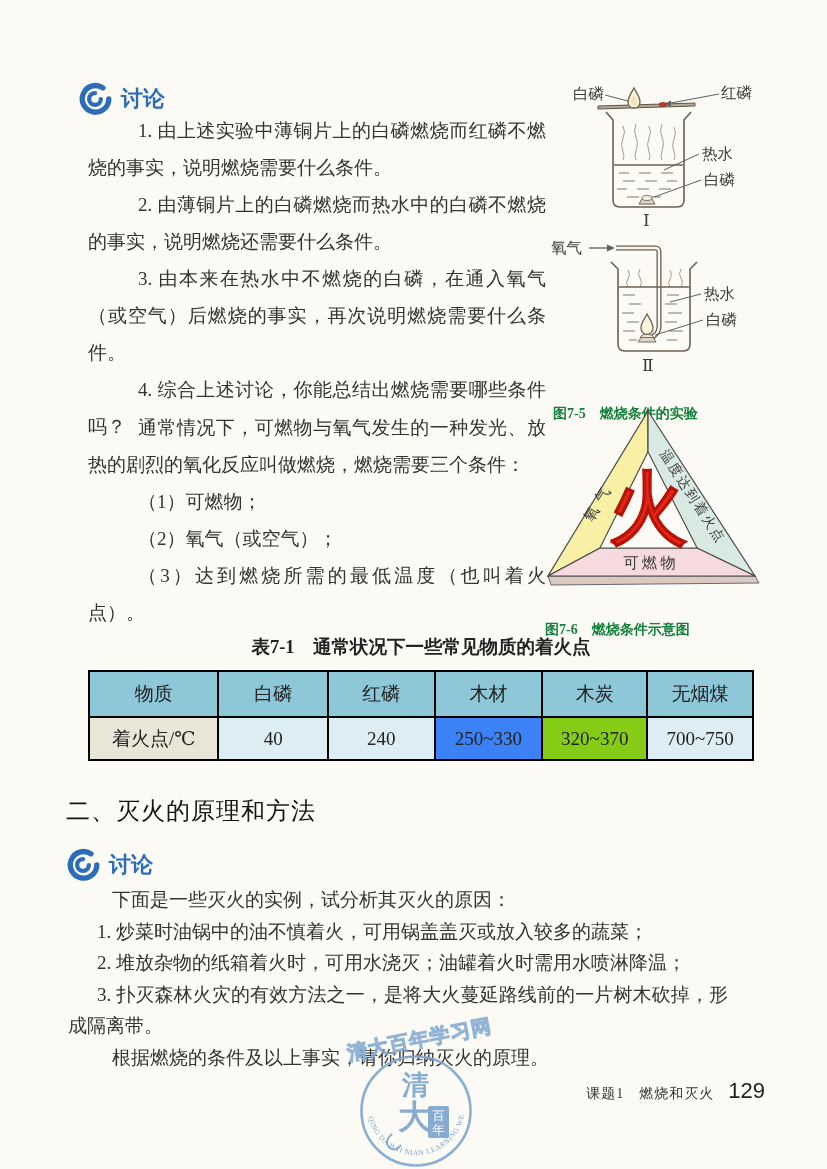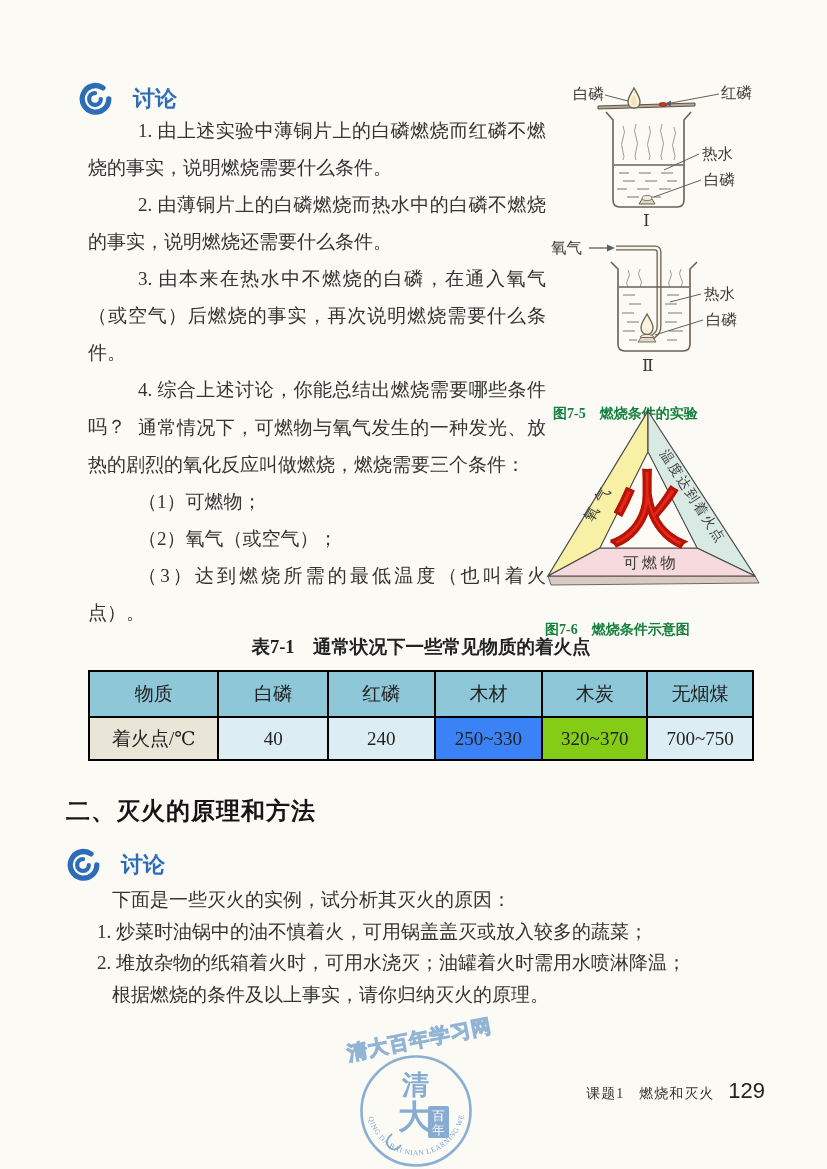--- a/index.html
+++ b/index.html
@@ -2,33 +2,33 @@
 <html><head>
 <meta charset="utf-8">
 <style>
   * { margin:0; padding:0; box-sizing:border-box; }
   html,body { background:#e8e8e8; }
   .page {
     position:relative; width:827px; height:1169px; margin:0 auto;
     background:#fbfaf5; overflow:hidden;
     font-family:"Liberation Serif","DejaVu Serif",serif; color:#333;
   }
-  .disc-head { position:absolute; display:flex; align-items:center; gap:21px; }
+  .disc-head { position:absolute; display:flex; align-items:center; gap:9px; }
   .disc-label { font-family:"Liberation Sans","DejaVu Sans",sans-serif; font-weight:bold; font-size:22px; color:#2d6cb7; }
   .body-block { position:absolute; font-size:19px; line-height:37px; text-align:justify; line-break:strict; }
   .body-block p { text-indent:50px;margin-left:20px; }
   .body-block2 { position:absolute; font-size:19px; line-height:31.5px; text-align:justify; line-break:strict; }
   .body-block2 p.ind-lg { text-indent:44px; }
   .body-block2 p.ind-sm { text-indent:29px; }
   .tbl-title { position:absolute; left:88px; top:634px; width:666px; text-align:center; font-weight:bold; font-size:18.5px; color:#222; }
   table.tbl { position:absolute; left:88px; top:670px; width:666px; border-collapse:collapse; }
   table.tbl td { border:2px solid #000000; text-align:center; vertical-align:middle; font-size:19px; color:#222; }
   table.tbl tr.hdr td { height:46px; }
   table.tbl tr.dat td { height:43px; }
-  .sec-heading { position:absolute; left:66px; top:795px; font-family:"Liberation Sans","DejaVu Sans",sans-serif; font-weight:bold; font-size:24px; color:#151515; letter-spacing:1px; }
+  .sec-heading { position:absolute; left:66px; top:795px; font-family:"Liberation Sans","DejaVu Sans",sans-serif; font-weight:normal; font-size:24px; color:#151515; letter-spacing:1px; }
   .fig-caption { position:absolute; font-weight:bold; font-size:14px; color:#15803d;margin-top:29px; }
   .footer { position:absolute; right:62px; top:1078px; display:flex; align-items:baseline; gap:14px; }
   .footer .lesson { font-size:14px; color:#333; letter-spacing:1px; }
   .footer .pagenum { font-family:"Liberation Sans","DejaVu Sans",sans-serif; font-size:22px; color:#222; }
   .wm { position:absolute; left:346px; top:1048px; width:150px; height:121px; pointer-events:none; }
   .wm-diag {
     position:absolute; left:350px; top:1040px; pointer-events:none;
     font-size:20px; font-weight:bold; letter-spacing:1px;
     color:rgba(255,255,255,0.06); -webkit-text-stroke:1px rgba(126,166,206,0.85);
     transform:rotate(-11deg); transform-origin:left bottom; white-space:nowrap;
@@ -213,20 +213,21 @@
       <path d="M 23.5,5.5 A 12.5,12.5 0 1 0 29,16" fill="none" stroke="#2d6cb7" stroke-width="5" stroke-linecap="round"></path>
       <path d="M 16,10.5 A 5.5,5.5 0 1 0 21.5,16" fill="none" stroke="#2d6cb7" stroke-width="4" stroke-linecap="round"></path>
     </svg>
     <span class="disc-label">讨论</span>
   </div>
 
   <div class="body-block2" style="left:68px; top:884px; width:660px;">
     <p class="ind-lg">下面是一些灭火的实例，试分析其灭火的原因：</p>
     <p class="ind-sm">1. 炒菜时油锅中的油不慎着火，可用锅盖盖灭或放入较多的蔬菜；</p>
     <p class="ind-sm">2. 堆放杂物的纸箱着火时，可用水浇灭；油罐着火时需用水喷淋降温；</p>
+    <p class="ind-sm">3. 扑灭森林火灾的有效方法之一，是将大火蔓延路线前的一片树木砍掉，形成隔离带。</p>
     <p class="ind-lg">根据燃烧的条件及以上事实，请你归纳灭火的原理。</p>
   </div>
 
   <div class="footer">
     <span class="lesson">课题1　燃烧和灭火</span>
     <span class="pagenum">129</span>
   </div>
 
   <div class="wm">
     <svg width="150" height="121" viewBox="0 0 150 121">

